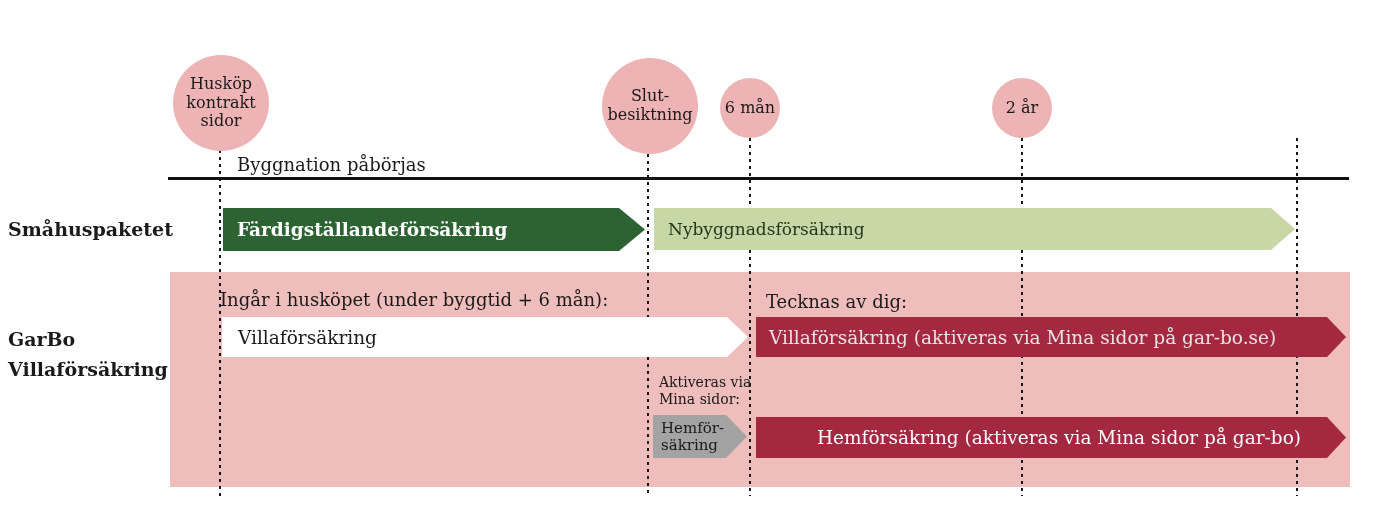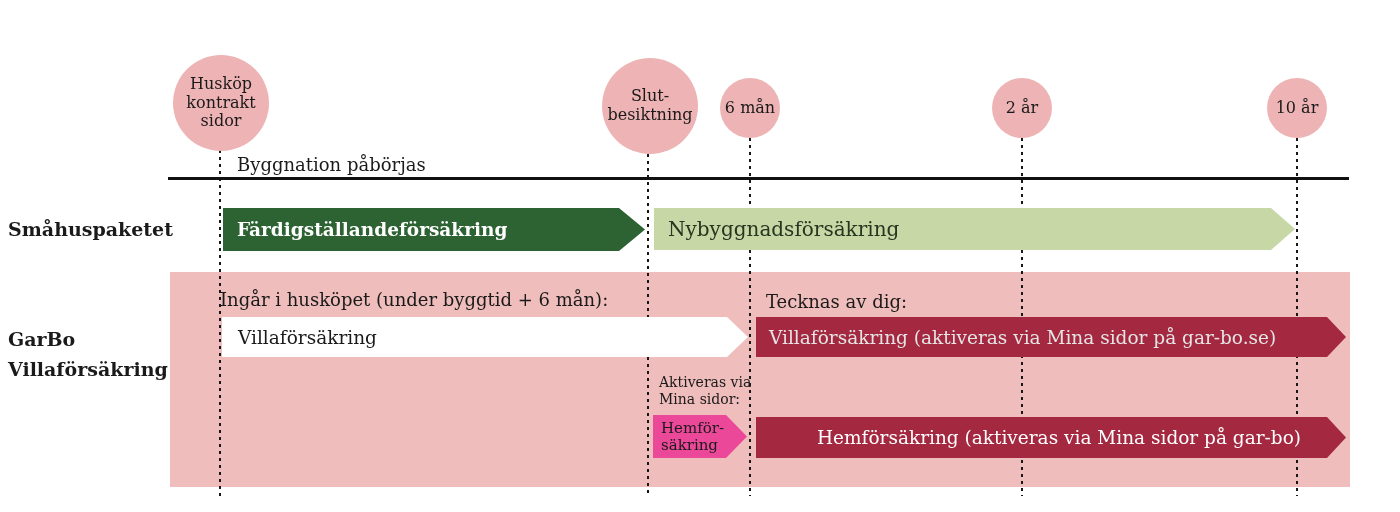--- a/index.html
+++ b/index.html
@@ -53,33 +53,33 @@
   .tip24 { clip-path:polygon(0 0, calc(100% - 24px) 0, 100% 50%, calc(100% - 24px) 100%, 0 100%); }
   .tip21 { clip-path:polygon(0 0, calc(100% - 21px) 0, 100% 50%, calc(100% - 21px) 100%, 0 100%); }
   .tip19 { clip-path:polygon(0 0, calc(100% - 19px) 0, 100% 50%, calc(100% - 19px) 100%, 0 100%); }
 
   #arr-fardig {
     left:223px; top:190px; width:422px; height:43px; padding-left:14px;
     background:var(--dark-green,#2d6233); color:#fff; font-size:18.5px;
   }
   #arr-nybygg {
     left:654px; top:190px; width:641px; height:42px; padding-left:14px;
-    background:var(--light-green,#c7d7a6); color:#26361f; font-size:20px;
+    background:var(--light-green,#c7d7a6); color:#26361f; font-size:17px;
   }
   #arr-villa-white {
     left:222px; top:299px; width:526px; height:40px; padding-left:16px;
     background:#ffffff; font-size:18.5px;
   }
   #arr-villa-red {
     left:756px; top:299px; width:590px; height:40px; padding-left:13px;
     background:var(--dark-red,#a32840); color:#e5e5e5; font-size:18.5px;
   }
   #arr-hem-white {
     left:653px; top:397px; width:94px; height:43px; padding-left:8px;
-    background:#ec4899; font-size:15px; line-height:17px;
+    background:#a3a3a3; font-size:15px; line-height:17px;
     flex-direction:column; align-items:flex-start; justify-content:center;
   }
   #arr-hem-red {
     left:756px; top:399px; width:590px; height:41px; padding-left:16px;
     background:var(--dark-red,#a32840); color:#fff; font-size:18.5px;justify-content:center;
   }
 
   
   .panel { position:absolute; left:170px; top:254px; width:1180px; height:215px; background:var(--panel-pink,#efbdbb); z-index:1; }
 
@@ -101,23 +101,20 @@
   </div>
   <div class="circle big" id="c2">
     <div>Slut-</div>
     <div>besiktning</div>
   </div>
   <div class="circle small" id="c3">
     <div>6 mån</div>
   </div>
   <div class="circle small" id="c4">
     <div>2 år</div>
-  </div>
-  <div class="circle small" id="c5">
-    <div>10 år</div>
   </div>
 
   <div class="vline" id="v1"></div>
   <div class="vline" id="v2"></div>
   <div class="vline" id="v3"></div>
   <div class="vline" id="v4"></div>
   <div class="vline" id="v5"></div>
 
   <div class="baseline-label">Byggnation påbörjas</div>
   <div class="hline"></div>

